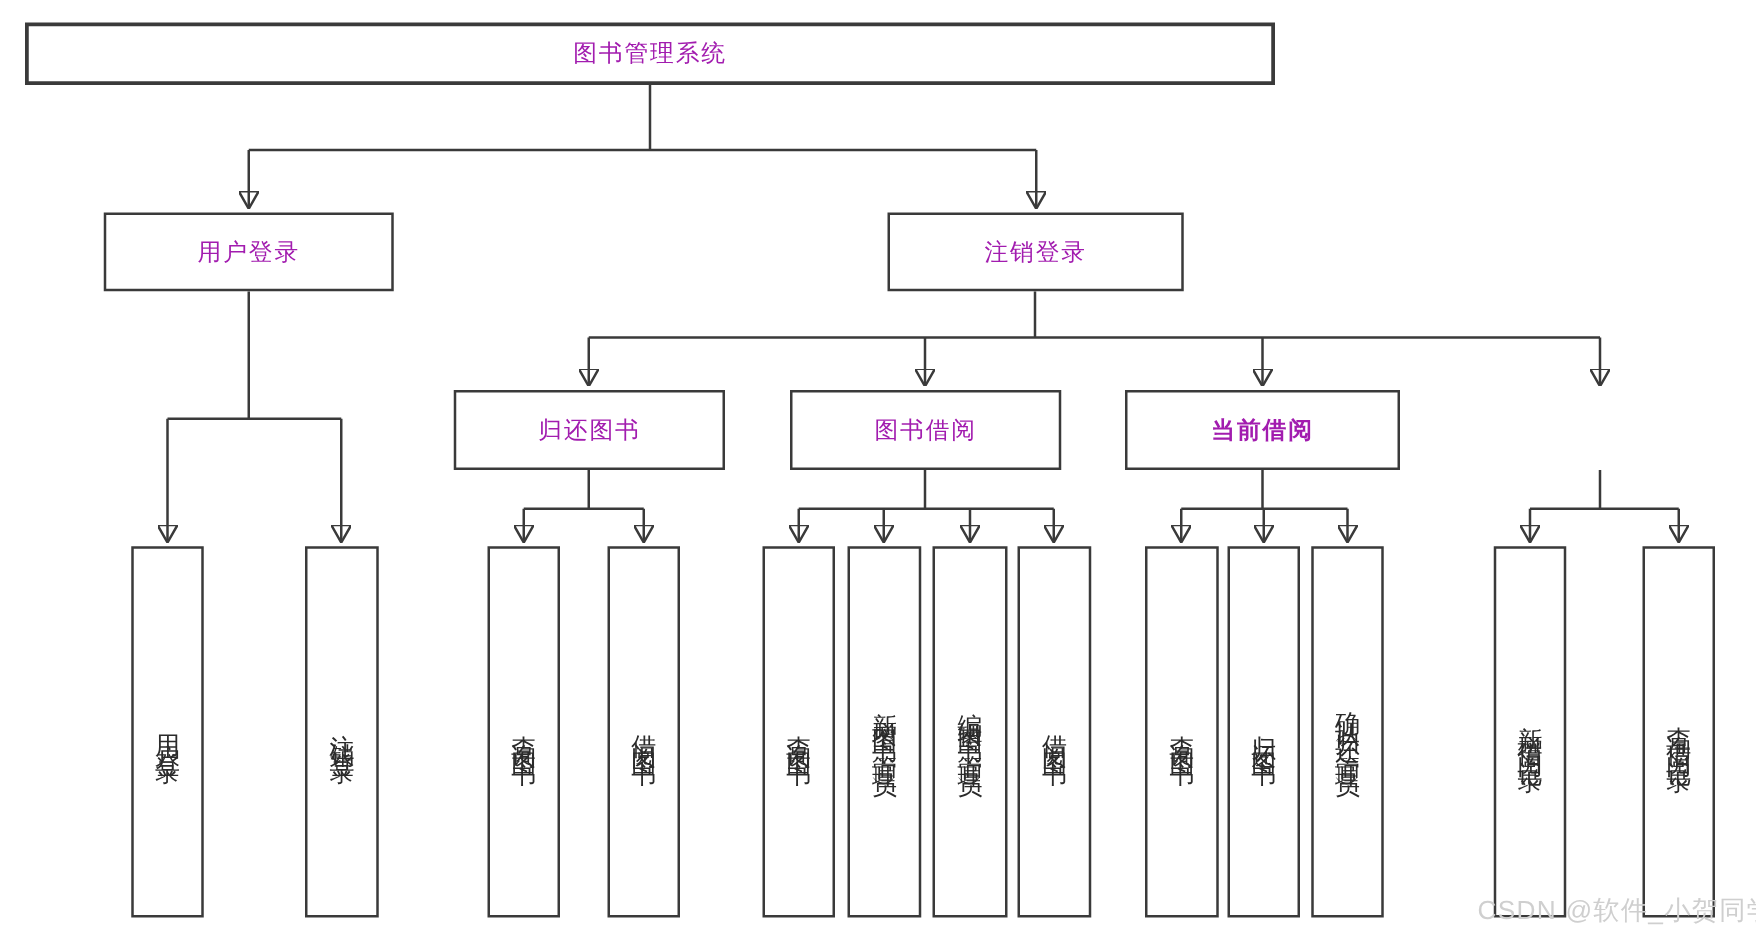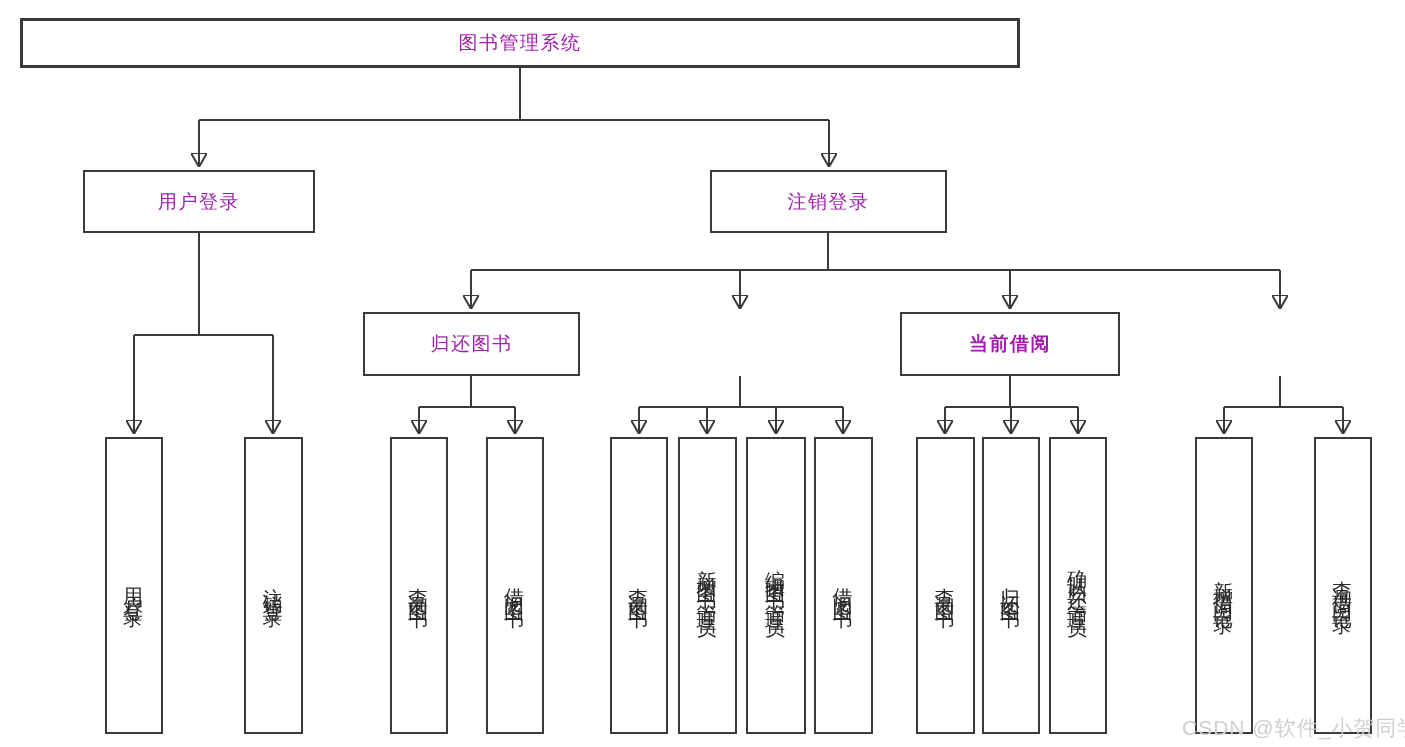--- a/index.html
+++ b/index.html
@@ -106,20 +106,21 @@
       <path d="M1343,407 V433" marker-end="url(#arrow)"></path>
     </g>
   </svg>
 
   <div class="node-h node-root" style="left:20px; top:18px; width:1000px; height:50px;">图书管理系统</div>
 
   <div class="node-h" style="left:83px; top:170px; width:232px; height:63px;">用户登录</div>
   <div class="node-h" style="left:710px; top:170px; width:237px; height:63px;">注销登录</div>
 
   <div class="node-h" style="left:363px; top:312px; width:217px; height:64px;">归还图书</div>
+  <div class="node-h" style="left:632px; top:312px; width:217px; height:64px;">图书借阅</div>
   <div class="node-h" style="left:900px; top:312px; width:220px; height:64px;font-weight:bold;">当前借阅</div>
 
   <div class="node-v" style="left:105px; top:437px; width:58px; height:297px;">用户登录</div>
   <div class="node-v" style="left:244px; top:437px; width:59px; height:297px;">注销登录</div>
 
   <div class="node-v" style="left:390px; top:437px; width:58px; height:297px;">查询图书</div>
   <div class="node-v" style="left:486px; top:437px; width:58px; height:297px;">借阅图书</div>
 
   <div class="node-v" style="left:610px; top:437px; width:58px; height:297px;">查询图书</div>
   <div class="node-v" style="left:678px; top:437px; width:59px; height:297px;">新增图书（管理员）</div>

